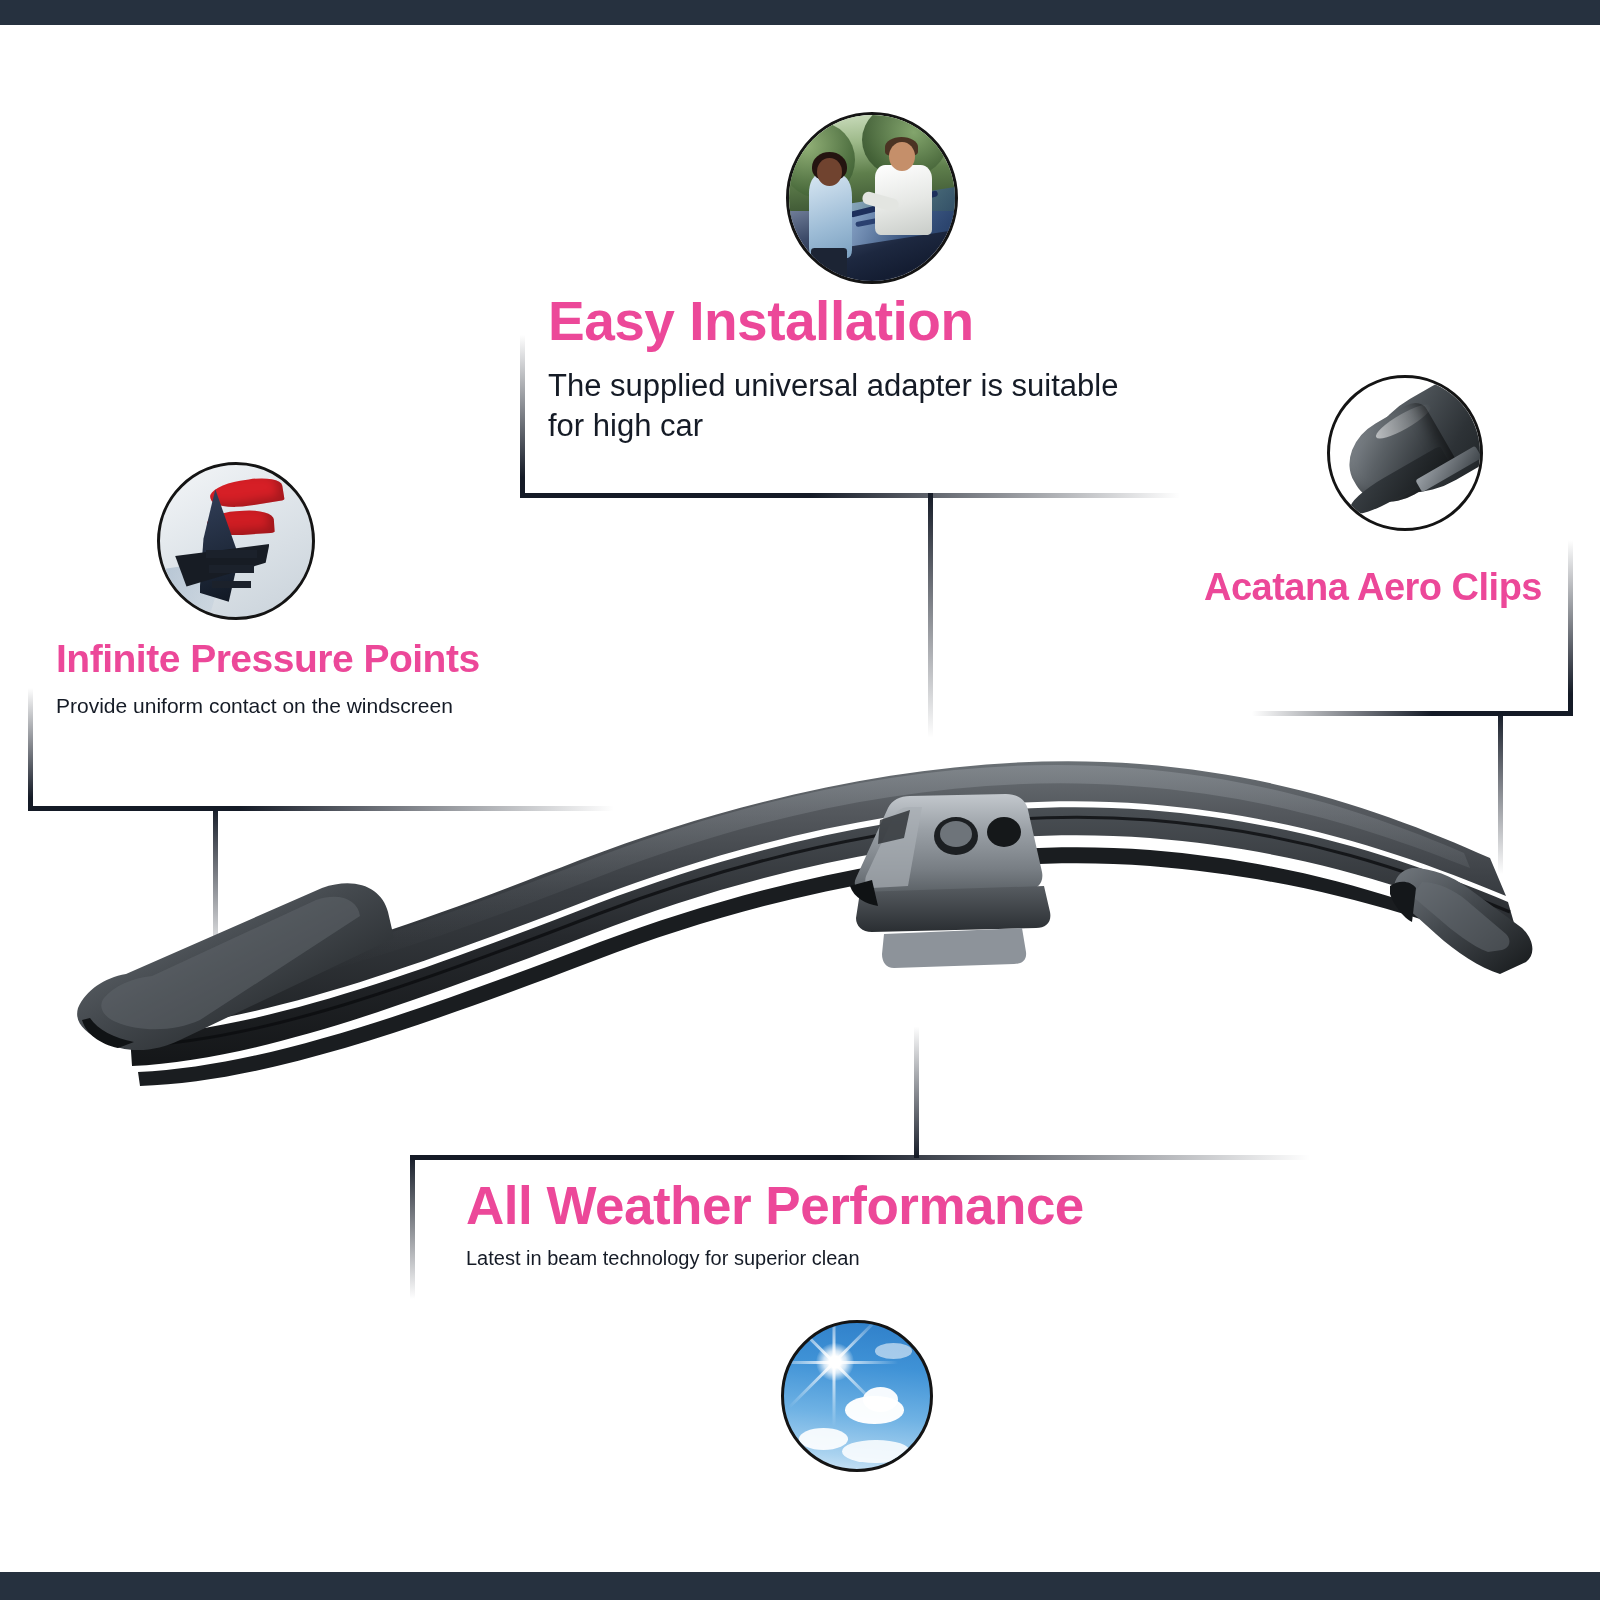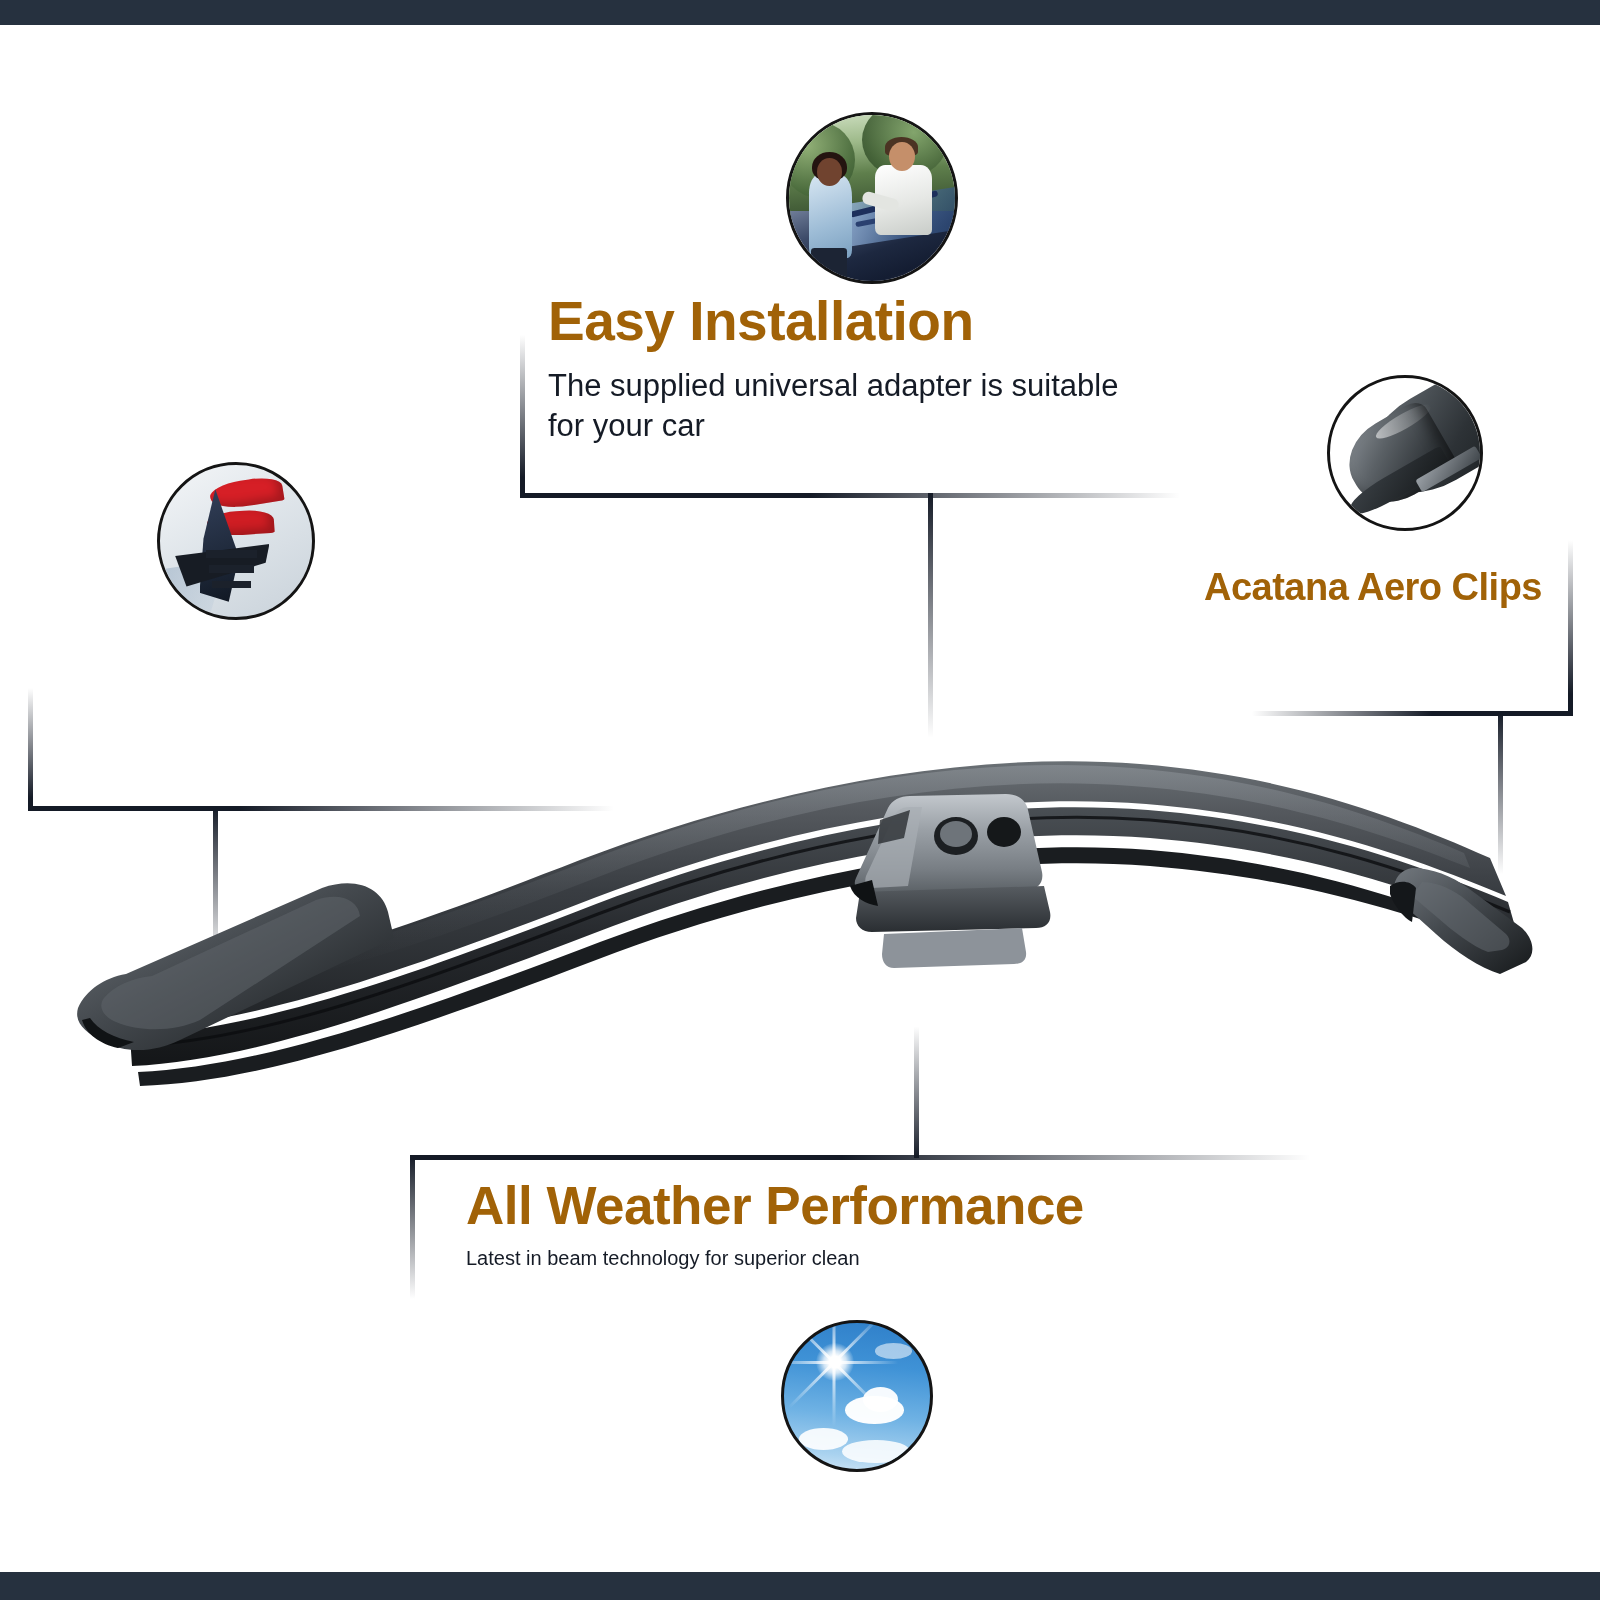--- a/index.html
+++ b/index.html
@@ -169,21 +169,21 @@
                background:linear-gradient(90deg,#141a26 0%,#141a26 48%,rgba(20,26,38,0) 100%); }
   .aw-left   { left:410px; top:1155px; height:150px;
                background:linear-gradient(180deg,#141a26 0%,rgba(20,26,38,0) 96%); }
   .aw-rise   { left:914px; top:1018px; height:140px;
                background:linear-gradient(0deg,#141a26 0%,rgba(20,26,38,0) 94%); }
 
   
   .feature { position: absolute; }
   .f-title {
     font-weight: 700;
-    color: #a16207;
+    color: #ec4899;
     letter-spacing: -0.5px;
     line-height: 1.06;
     margin: 0;
   }
   .f-desc {
     color: #151b26;
     line-height: 1.28;
     margin: 0;
   }
 
@@ -238,38 +238,42 @@
     <div class="pi-man-hair"></div>
     <div class="pi-man-head"></div>
   </div>
 
   <div class="line v-line ei-left"></div>
   <div class="line h-line ei-bottom"></div>
   <div class="line v-line ei-drop"></div>
 
   <div class="feature feat-install">
     <p class="f-title">Easy Installation</p>
-    <p class="f-desc">The supplied universal adapter is suitable for your car</p>
+    <p class="f-desc">The supplied universal adapter is suitable for high car</p>
   </div>
 
   <div class="badge photo-pressure">
     <div class="pp-glass"></div>
     <div class="pp-arrow1"></div>
     <div class="pp-arrow2"></div>
     <div class="pp-blade"></div>
     <div class="pp-fin"></div>
     <div class="pp-rib1"></div>
     <div class="pp-rib2"></div>
     <div class="pp-rib3"></div>
   </div>
 
   <div class="line v-line ip-left"></div>
   <div class="line h-line ip-bottom"></div>
   <div class="line v-line ip-drop"></div>
 
+  <div class="feature feat-pressure">
+    <p class="f-title">Infinite Pressure Points</p>
+    <p class="f-desc">Provide uniform contact on the windscreen</p>
+  </div>
 
   <div class="badge photo-clip">
     <div class="pc-blade"></div>
     <div class="pc-cap"></div>
     <div class="pc-lip"></div>
     <div class="pc-rail"></div>
     <div class="pc-shine"></div>
   </div>
 
   <div class="line v-line ac-right"></div>

